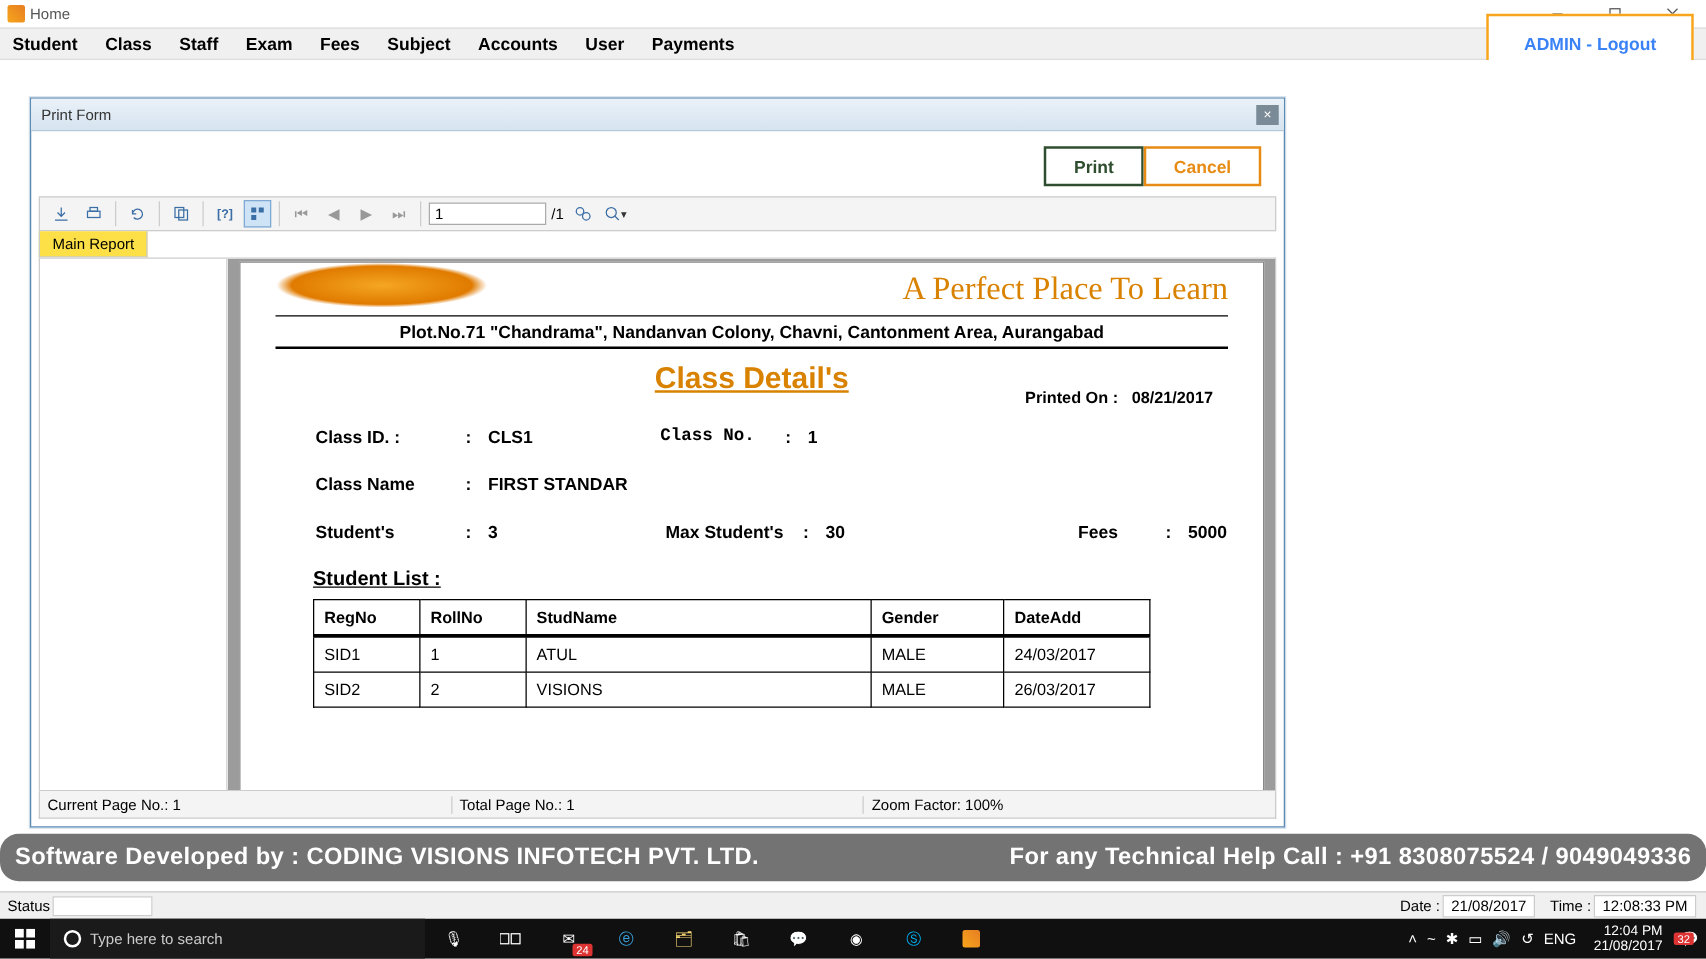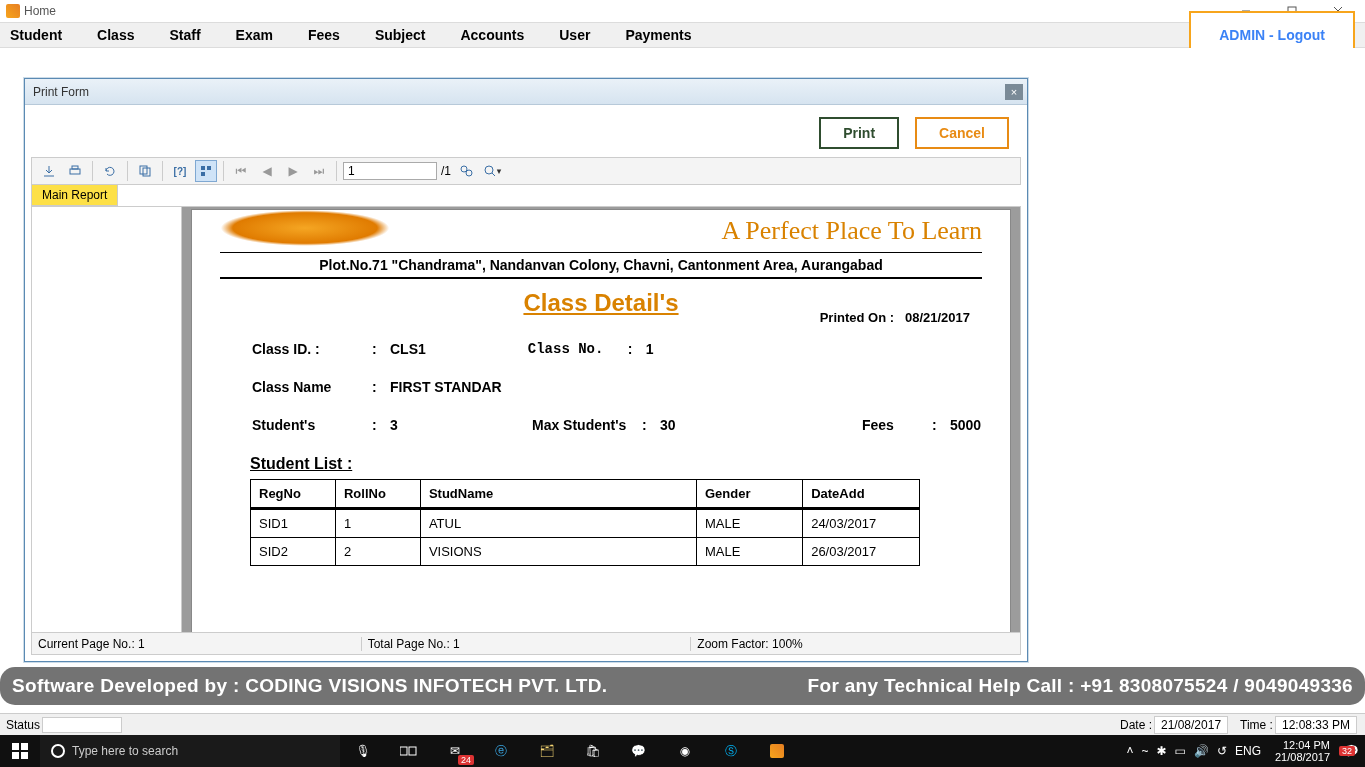--- a/index.html
+++ b/index.html
@@ -7,21 +7,21 @@
 
 
 .titlebar { height: 22px; display: flex; align-items: center; justify-content: space-between; padding: 0 4px 0 6px; background: #fff; gap: 36px; }
 .titlebar .left { display: flex; align-items: center; gap: 4px; font-size: 12px; color: #555; }
 .titlebar .wbtns { display: flex; }
 .titlebar .wbtn { width: 46px; height: 22px; display: flex; align-items: center; justify-content: center; color: #666; }
 .app-icon { width: 14px; height: 14px; background: linear-gradient(45deg,#f7a51c,#e67e22); border-radius: 2px; }
 
 
 .menubar { height: 26px; background: #f0f0f0; border-top: 1px solid #dcdcdc; border-bottom: 1px solid #dcdcdc; display: flex; align-items: center; padding: 0 10px; justify-content: space-between; }
-.menubar .menus { display: flex; gap: 35px; font-size: 14px; font-weight: 600; }
+.menubar .menus { display: flex; gap: 22px; font-size: 14px; font-weight: 600; }
 .menubar .menus span { cursor: default; }
 .admin-logout { border: 2px solid #f7a51c; padding: 14px 28px; color: #3b82f6; font-weight: 600; font-size: 14px; background: #fff; margin-left: 16px; }
 
 
 .mainbg { position: absolute; top: 48px; left: 0; right: 0; bottom: 62px; background: #fff; }
 .footer-credit { position: absolute; bottom: 62px; left: 0; right: 0; height: 38px; background: rgba(0,0,0,.55); color: #fff; font-weight: 700; font-size: 19px; display: flex; align-items: center; padding: 0 12px; justify-content: space-between; letter-spacing: .3px; border-radius: 15px; }
 
 
 .statusbar { position: absolute; bottom: 32px; left: 0; right: 0; height: 22px; background: #f0f0f0; border-top: 1px solid #ccc; display: flex; align-items: center; padding: 0 6px; font-size: 12px; }
 .statusbar .sep { flex: 1; }
@@ -34,21 +34,21 @@
 .taskbar .tbicons { display: flex; }
 .taskbar .tbicons .ti { width: 46px; height: 32px; display: flex; align-items: center; justify-content: center; position: relative; }
 .taskbar .tray { margin-left: auto; display: flex; align-items: center; gap: 8px; padding-right: 6px; }
 .taskbar .clock { text-align: right; line-height: 1.1; font-size: 11px; padding: 0 6px; }
 .badge { position: absolute; bottom: 2px; right: 4px; background: #d33; color: #fff; font-size: 9px; padding: 0 3px; border-radius: 2px; }
 
 
 .modal { position: absolute; top: 78px; left: 24px; width: 1004px; height: 584px; background: #fff; border: 1px solid #5b8ab3; box-shadow: 0 0 0 1px rgba(91,138,179,.3); display: flex; flex-direction: column; }
 .modal .cap { height: 26px; background: linear-gradient(#eaf1f8,#d6e4f0); border-bottom: 1px solid #b7c9d9; display: flex; align-items: center; justify-content: space-between; padding: 0 4px 0 8px; font-size: 12px; color: #333; }
 .modal .cap .close { width: 18px; height: 16px; background: #7a8a97; color: #fff; display: flex; align-items: center; justify-content: center; font-size: 11px; }
-.modal .btnrow { display: flex; justify-content: flex-end; gap: 16px; padding: 12px 18px 8px; margin-left: 41px; }
+.modal .btnrow { display: flex; justify-content: flex-end; padding: 12px 18px 8px; margin-left: 41px; }
 .modal .btnrow button { padding: 6px 22px; font-weight: 700; font-size: 14px; background: #fff; cursor: pointer; }
 .modal .btn-print { border: 2px solid #2f4d2f; color: #2f4d2f; }
 .modal .btn-cancel { border: 2px solid #e88b14; color: #e88b14; }
 
 
 .rpt-toolbar { height: 28px; background: #f4f4f4; border: 1px solid #ccc; margin: 0 6px; display: flex; align-items: center; gap: 4px; padding: 0 6px; font-size: 12px; }
 .rpt-toolbar .ti { width: 22px; height: 22px; display: flex; align-items: center; justify-content: center; color: #3a6ea5; border: 1px solid transparent; }
 .rpt-toolbar .ti.active { background: #cfe3f7; border: 1px solid #7fa8d2; }
 .rpt-toolbar .vsep { width: 1px; height: 20px; background: #ccc; margin: 0 2px; }
 .rpt-toolbar input.page { width: 94px; height: 18px; border: 1px solid #aaa; font-size: 12px; padding: 0 4px; }

